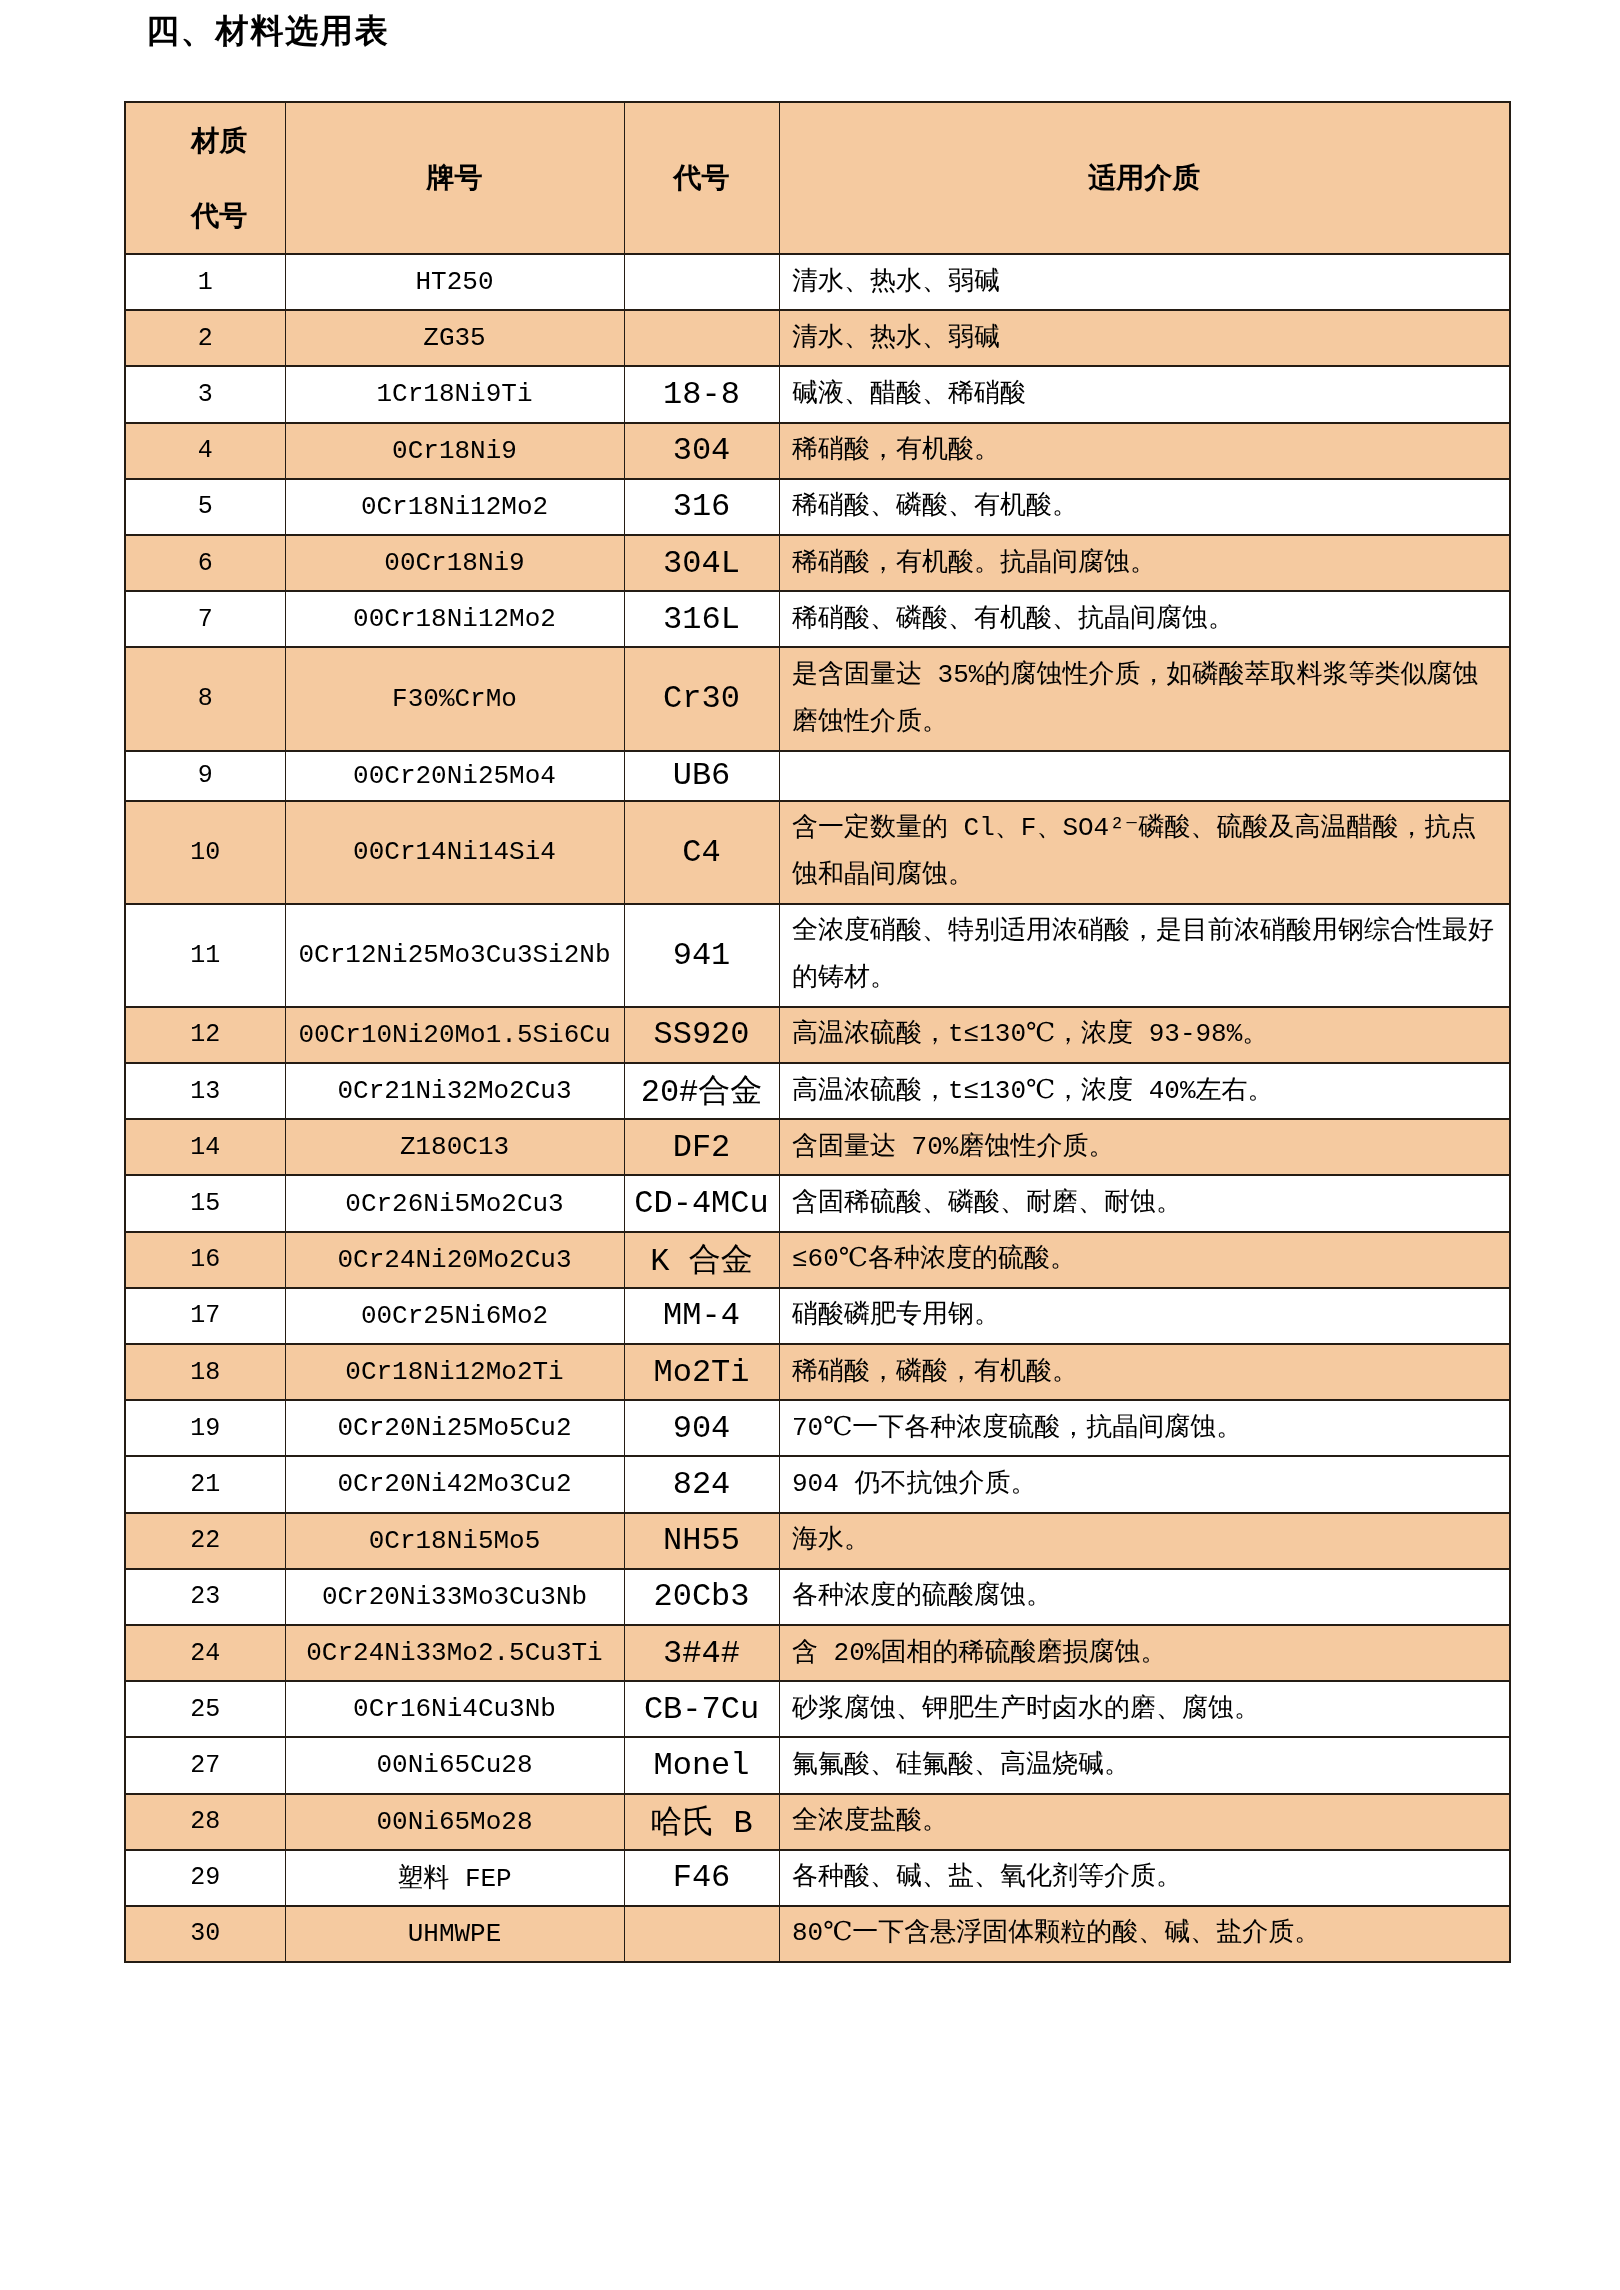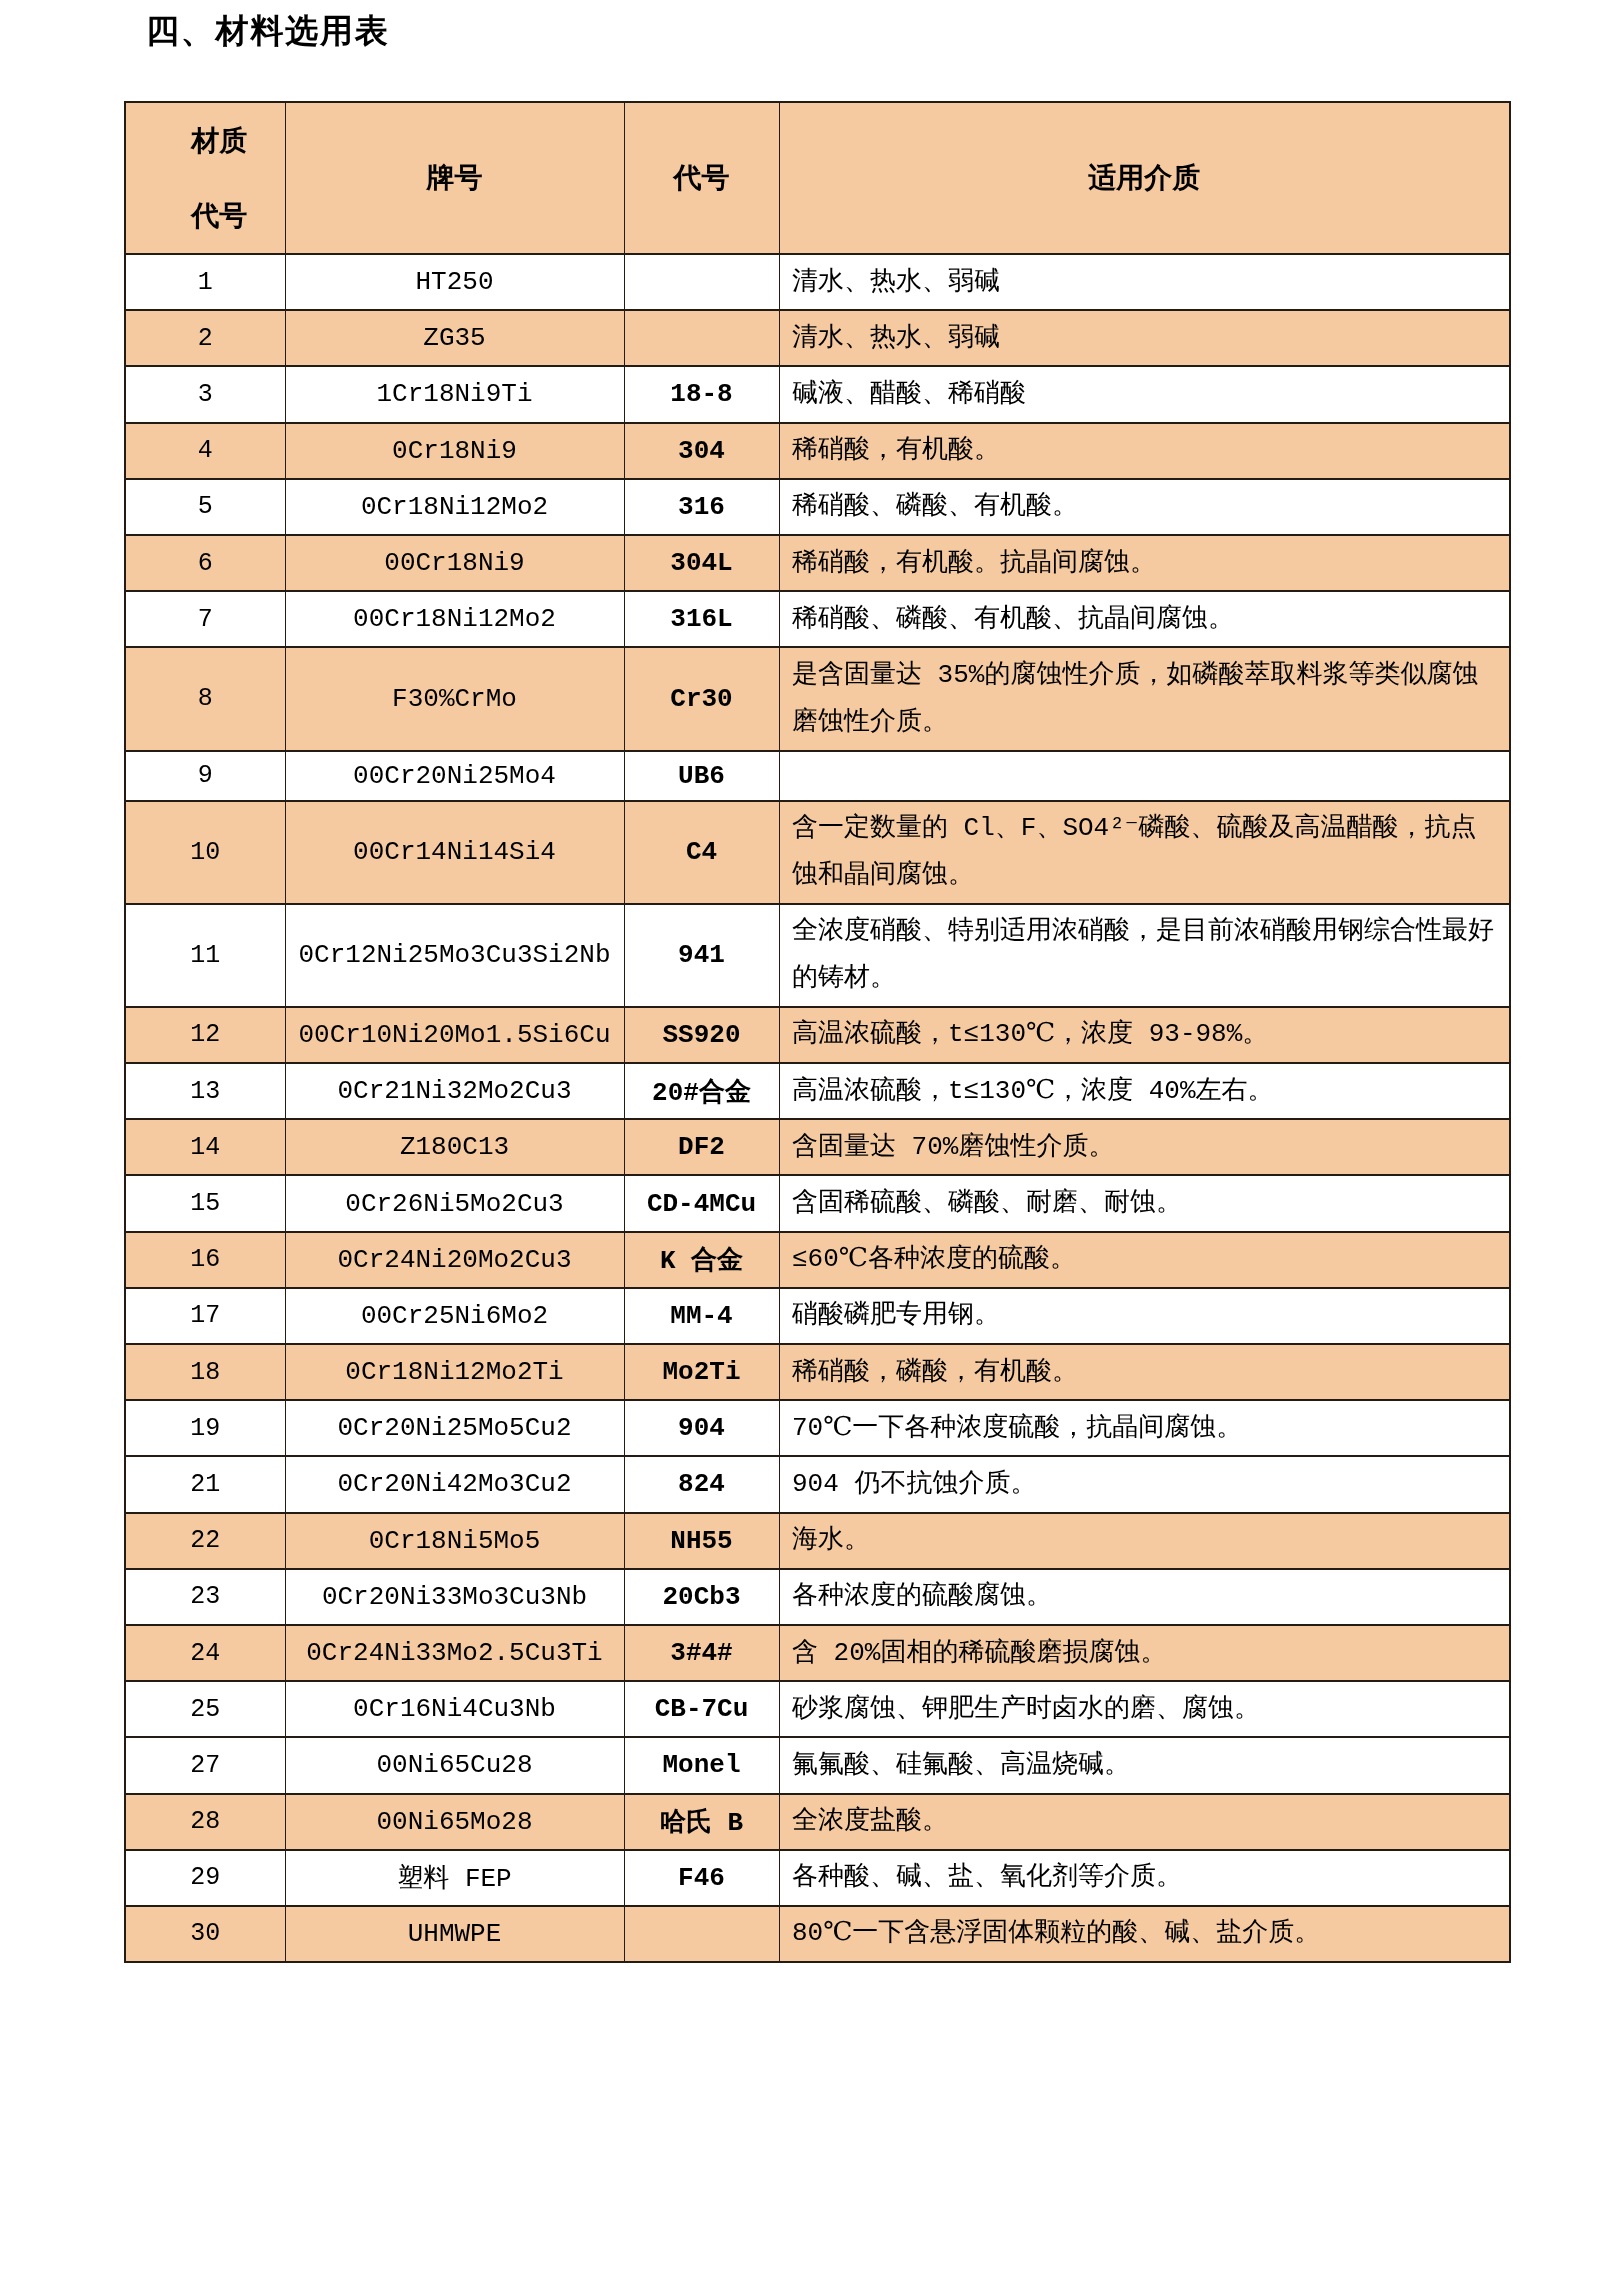--- a/index.html
+++ b/index.html
@@ -16,21 +16,21 @@
         padding:0;vertical-align:middle;overflow:hidden;}
   thead th{height:150px;background:#F5CAA0;font-weight:bold;font-size:28px;
            text-align:center;font-family:"Liberation Serif","DejaVu Serif",serif;}
   th.h-split div{line-height:75px;padding-left:28px;}
   tbody tr{height:50px;}
   tbody tr.band td{background:#F5CAA0;}
   td{font-size:26px;background:#ffffff;}
   td.c-no,td.c-grade,td.c-code{text-align:center;
         font-family:"Liberation Mono","DejaVu Sans Mono",monospace;}
   td.c-no{font-size:25px;}
-  td.c-code{font-size:26px;font-weight:bold;}
+  td.c-code{font-size:32px;}
   td.c-media{text-align:left;padding:3.6px 9px 3.6px 12.5px;line-height:47px;
         font-family:"Liberation Mono","DejaVu Serif",serif;margin-left:39px;}
 </style>
 </head>
 <body>
 
 <div class="page-title">四、材料选用表</div>
 
 <table class="mat">
   <colgroup>

